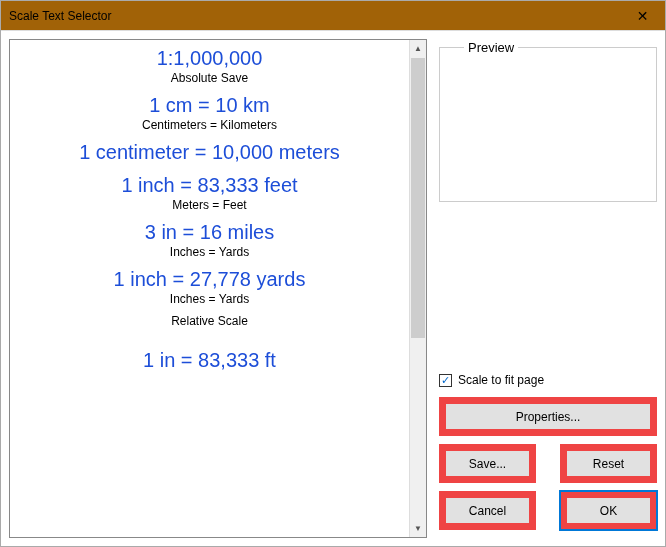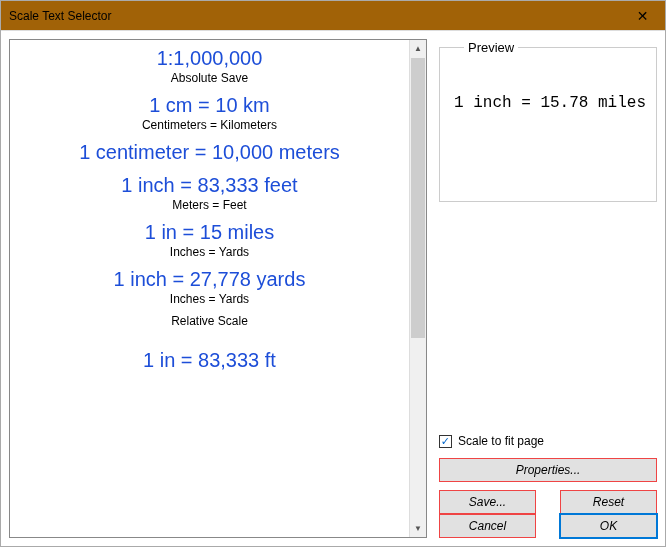--- a/index.html
+++ b/index.html
@@ -147,35 +147,35 @@
     height: 13px;
     border: 1px solid #333;
     display: inline-flex;
     align-items: center;
     justify-content: center;
     font-size: 11px;
     color: #0066cc;
     line-height: 1;
   }
   .btn {
-    border: 1px solid #ef4444;
+    border: 7px solid #ef4444;
     background: #e1e1e1;
-    height: 24px;
+    height: 39px;
     font-size: 12px;
     display: flex;
     align-items: center;
     justify-content: center;
     cursor: pointer;
     position: relative;
-    font-style: italic;
   }
   .btn-row-full { margin-bottom: 8px; }
   .btn-row-split {
     display: flex;
     gap: 24px;
+    margin-bottom: 8px;
     text-align: right;
   }
   .btn-row-split .btn { flex: 1; }
   .btn.default {
     outline: 2px solid #0078d7;
     outline-offset: -1px;
   }
   .dd-arrow {
     position: absolute;
     right: 8px;
@@ -207,21 +207,21 @@
           <div class="item-sub">Centimeters = Kilometers</div>
         </div>
         <div class="item">
           <div class="item-main">1 centimeter = 10,000 meters</div>
         </div>
         <div class="item">
           <div class="item-main">1 inch = 83,333 feet</div>
           <div class="item-sub">Meters = Feet</div>
         </div>
         <div class="item">
-          <div class="item-main">1 in = 15 miles</div>
+          <div class="item-main">3 in = 16 miles</div>
           <div class="item-sub">Inches = Yards</div>
         </div>
         <div class="item">
           <div class="item-main">1 inch = 27,778 yards</div>
           <div class="item-sub">Inches = Yards</div>
         </div>
         <div class="item">
           <div class="item-sub">Relative Scale</div>
         </div>
         <div class="item cut">
@@ -232,21 +232,20 @@
         <div class="sb-arrow up">▲</div>
         <div class="sb-thumb"></div>
         <div class="sb-arrow down">▼</div>
       </div>
     </div>
   </div>
 
   <div class="right-col">
     <div class="preview-group">
       <span class="preview-legend">Preview</span>
-      <div class="preview-text">1 inch = 15.78 miles</div>
     </div>
 
     <div class="spacer"></div>
 
     <label class="chk-row">
       <span class="chk">✓</span>
       <span>Scale to fit page</span>
     </label>
 
     <div class="btn btn-row-full">

